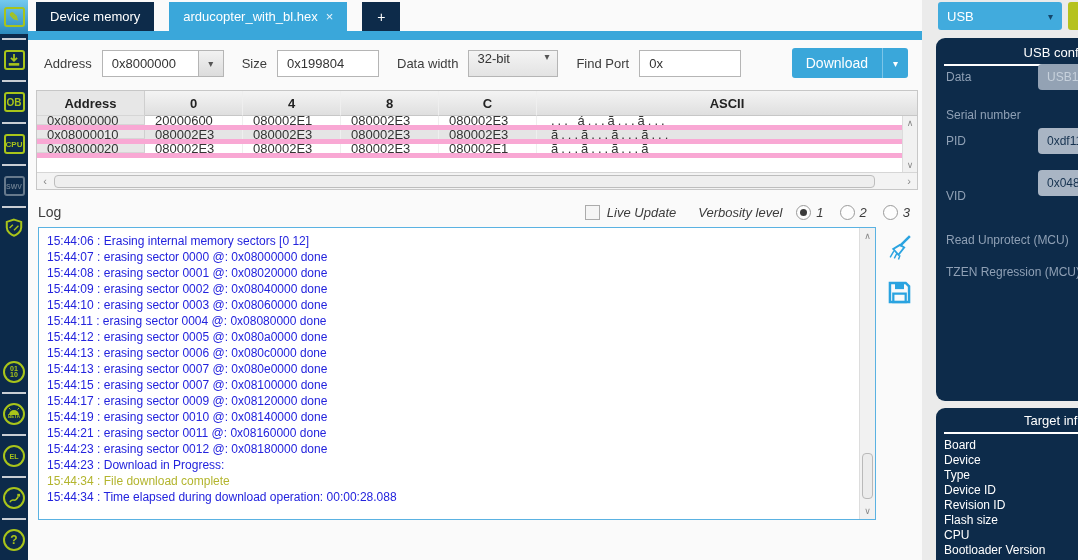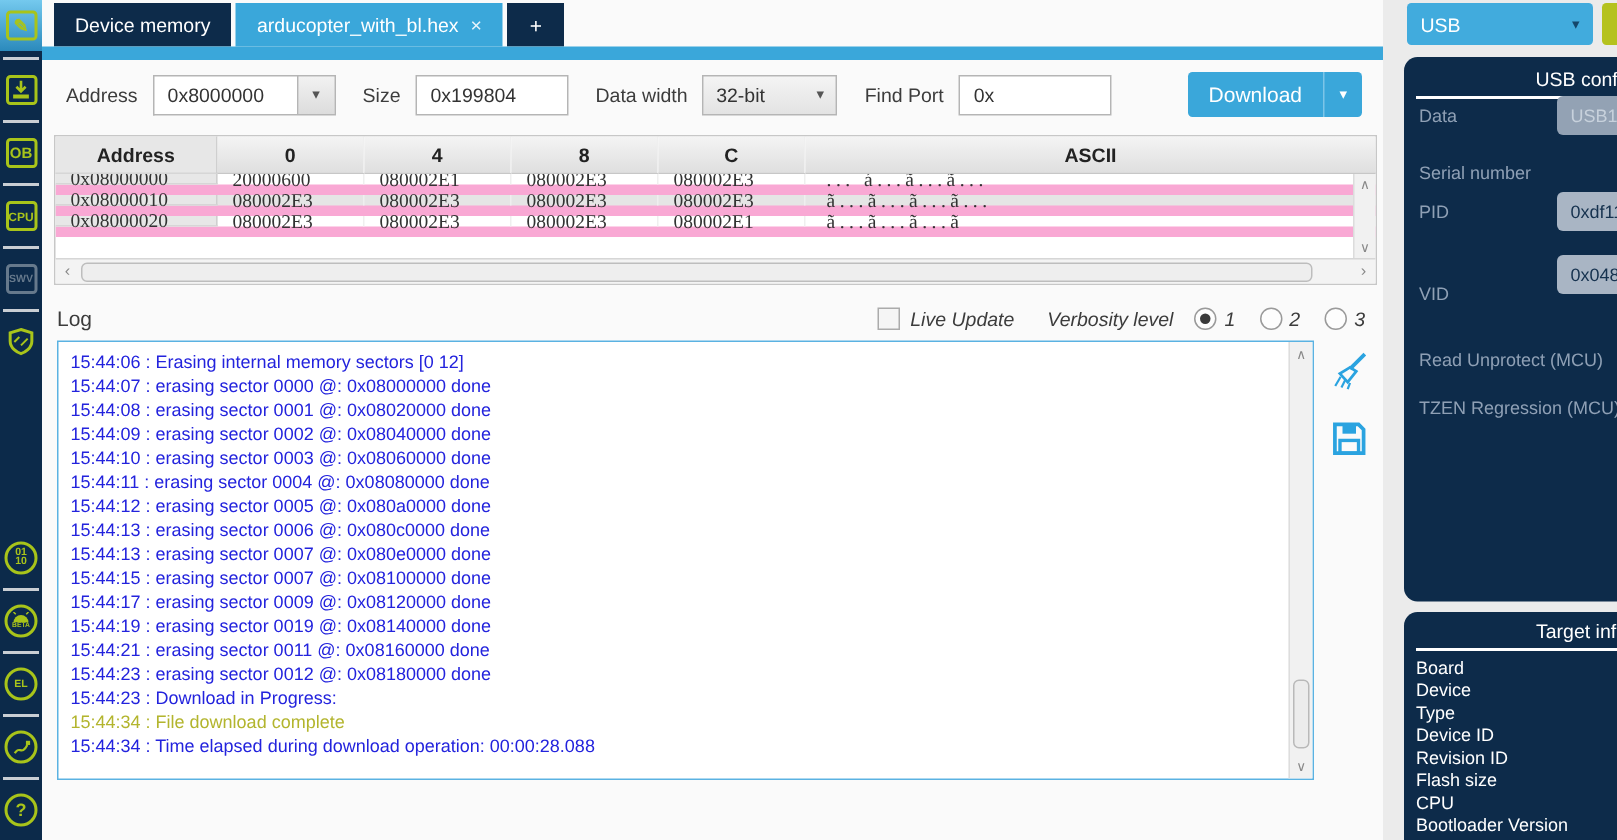--- a/index.html
+++ b/index.html
@@ -17,57 +17,57 @@
            font-weight:bold; display:flex; align-items:center; justify-content:center; }
   .boxed.dim { border-color:#66798c; color:#66798c; }
   .circ { width:22px; height:22px; border:2px solid #a8c41a; border-radius:50%; color:#a8c41a;
           font-weight:bold; display:flex; flex-direction:column; align-items:center; justify-content:center; line-height:1; }
   .s-flex { flex:1 1 auto; }
   .binary-txt { font-size:7px; line-height:6px; font-weight:bold; }
 
   
   .main-bg { position:absolute; left:28px; top:0; width:894px; height:560px; background:#fafafa; }
 
-  .tabbar { position:absolute; left:36px; top:2px; height:29px; display:flex; gap:3px; }
+  .tabbar { position:absolute; left:36px; top:2px; height:29px; display:flex; gap:15px; }
   .tab { background:#0d2b4a; color:#fff; font-size:13px; display:flex; align-items:center;
          padding:0 14px; height:29px; }
   .tab.active { background:#3aa7da; gap:8px; }
   .tab .x { font-size:13px; color:#e8f4fb; }
   .tab.plus { width:38px; justify-content:center; font-size:14px; }
   .bluebar { position:absolute; left:28px; top:31px; width:894px; height:9px; background:#3aa7da; }
 
   
   .toolbar { position:absolute; left:28px; top:40px; width:894px; height:46px; display:flex;
              align-items:center; padding-left:16px; }
   .tb-label { font-size:13px; color:#3c3c3c; margin-right:10px; }
   .combo { display:flex; height:27px; margin-right:18px;justify-content:flex-end; }
   .combo input { width:96px; height:27px; border:1px solid #b5b5b5; border-right:none; font-size:13px;
                  padding-left:9px; font-family:inherit; color:#333; }
   .combo .dd { width:26px; background:linear-gradient(180deg,#f2f2f2,#dcdcdc); border:1px solid #b5b5b5;
                display:flex; align-items:center; justify-content:center; color:#555; font-size:10px; }
   .plain-input { width:102px; height:27px; border:1px solid #b5b5b5; font-size:13px; padding-left:9px;
                  font-family:inherit; color:#333; margin-right:18px; }
   .selectbox { width:90px; height:27px; border:1px solid #b5b5b5; background:linear-gradient(180deg,#f4f4f4,#e3e3e3);
-               display:flex; align-items:center; justify-content:space-between; padding:0 8px; font-size:13px;
+               display:flex; justify-content:space-between; padding:0 8px; font-size:13px;
                color:#333; margin-right:18px; }
   .selectbox .arr { font-size:10px; color:#555; }
   .dl-btn { margin-left:auto; margin-right:14px; height:30px; background:#3aa7da; color:#fff; display:flex;
             align-items:center; border-radius:3px; font-size:14px; cursor:pointer; }
   .dl-btn .lbl { padding:0 14px; }
   .dl-btn .dd { width:26px; border-left:1px solid #7cc5e8; display:flex; align-items:center;
                 justify-content:center; font-size:10px; height:100%; }
 
   
   .memtable { position:absolute; left:36px; top:90px; width:882px; background:#fff; border:1px solid #c7c7c7; }
   .thead { display:flex; height:25px; }
   .th { background:linear-gradient(180deg,#f4f4f4,#dfdfdf); border-right:1px solid #c7c7c7;
         border-bottom:1px solid #c7c7c7; font-size:13px; font-weight:bold; color:#222;
         display:flex; align-items:center; justify-content:center; }
   .rows-clip { position:relative; height:56px; overflow:hidden; }
-  .trow { display:flex; height:14px; border-bottom:7px solid #f9a8d4; background:#fff;font-family:Liberation Serif, serif; }
+  .trow { display:flex; height:14px; border-bottom:5px solid #f9a8d4; background:#fff; }
   .trow:nth-child(2) { background:#e5e5e5; }
   .cell { font-size:13px; color:#333; display:flex; align-items:center; padding-left:10px; }
   .c-addr { width:108px; background:#e7e7e7; border-right:1px solid #cfcfcf; border-bottom:1px solid #d6d6d6; }
   .c-val { width:98px; border-right:1px solid #efefef; }
   .c-ascii { flex:1; letter-spacing:3px; padding-left:14px; }
   .th.c-addr, .th.c-val { padding-left:0; }
   .vscroll { position:absolute; right:0; top:0; width:15px; height:56px; background:#f1f1f1;
              border-left:1px solid #dcdcdc; display:flex; flex-direction:column; justify-content:space-between;
              align-items:center; font-size:9px; color:#888; padding:2px 0; }
   .hscroll { display:flex; align-items:center; height:17px; background:#f3f3f3; border-top:1px solid #d6d6d6; }
@@ -334,21 +334,21 @@
         <div class="logline">15:44:07 : erasing sector 0000 @: 0x08000000 done</div>
         <div class="logline">15:44:08 : erasing sector 0001 @: 0x08020000 done</div>
         <div class="logline">15:44:09 : erasing sector 0002 @: 0x08040000 done</div>
         <div class="logline">15:44:10 : erasing sector 0003 @: 0x08060000 done</div>
         <div class="logline">15:44:11 : erasing sector 0004 @: 0x08080000 done</div>
         <div class="logline">15:44:12 : erasing sector 0005 @: 0x080a0000 done</div>
         <div class="logline">15:44:13 : erasing sector 0006 @: 0x080c0000 done</div>
         <div class="logline">15:44:13 : erasing sector 0007 @: 0x080e0000 done</div>
         <div class="logline">15:44:15 : erasing sector 0007 @: 0x08100000 done</div>
         <div class="logline">15:44:17 : erasing sector 0009 @: 0x08120000 done</div>
-        <div class="logline">15:44:19 : erasing sector 0019 @: 0x08140000 done</div>
+        <div class="logline">15:44:19 : erasing sector 0010 @: 0x08140000 done</div>
         <div class="logline">15:44:21 : erasing sector 0011 @: 0x08160000 done</div>
         <div class="logline">15:44:23 : erasing sector 0012 @: 0x08180000 done</div>
         <div class="logline">15:44:23 : Download in Progress:</div>
         <div class="logline olive">15:44:34 : File download complete</div>
         <div class="logline">15:44:34 : Time elapsed during download operation: 00:00:28.088</div>
       </div>
     <div class="log-vscroll">
       <span class="up">∧</span>
       <div class="thumb"></div>
       <span class="down">∨</span>

